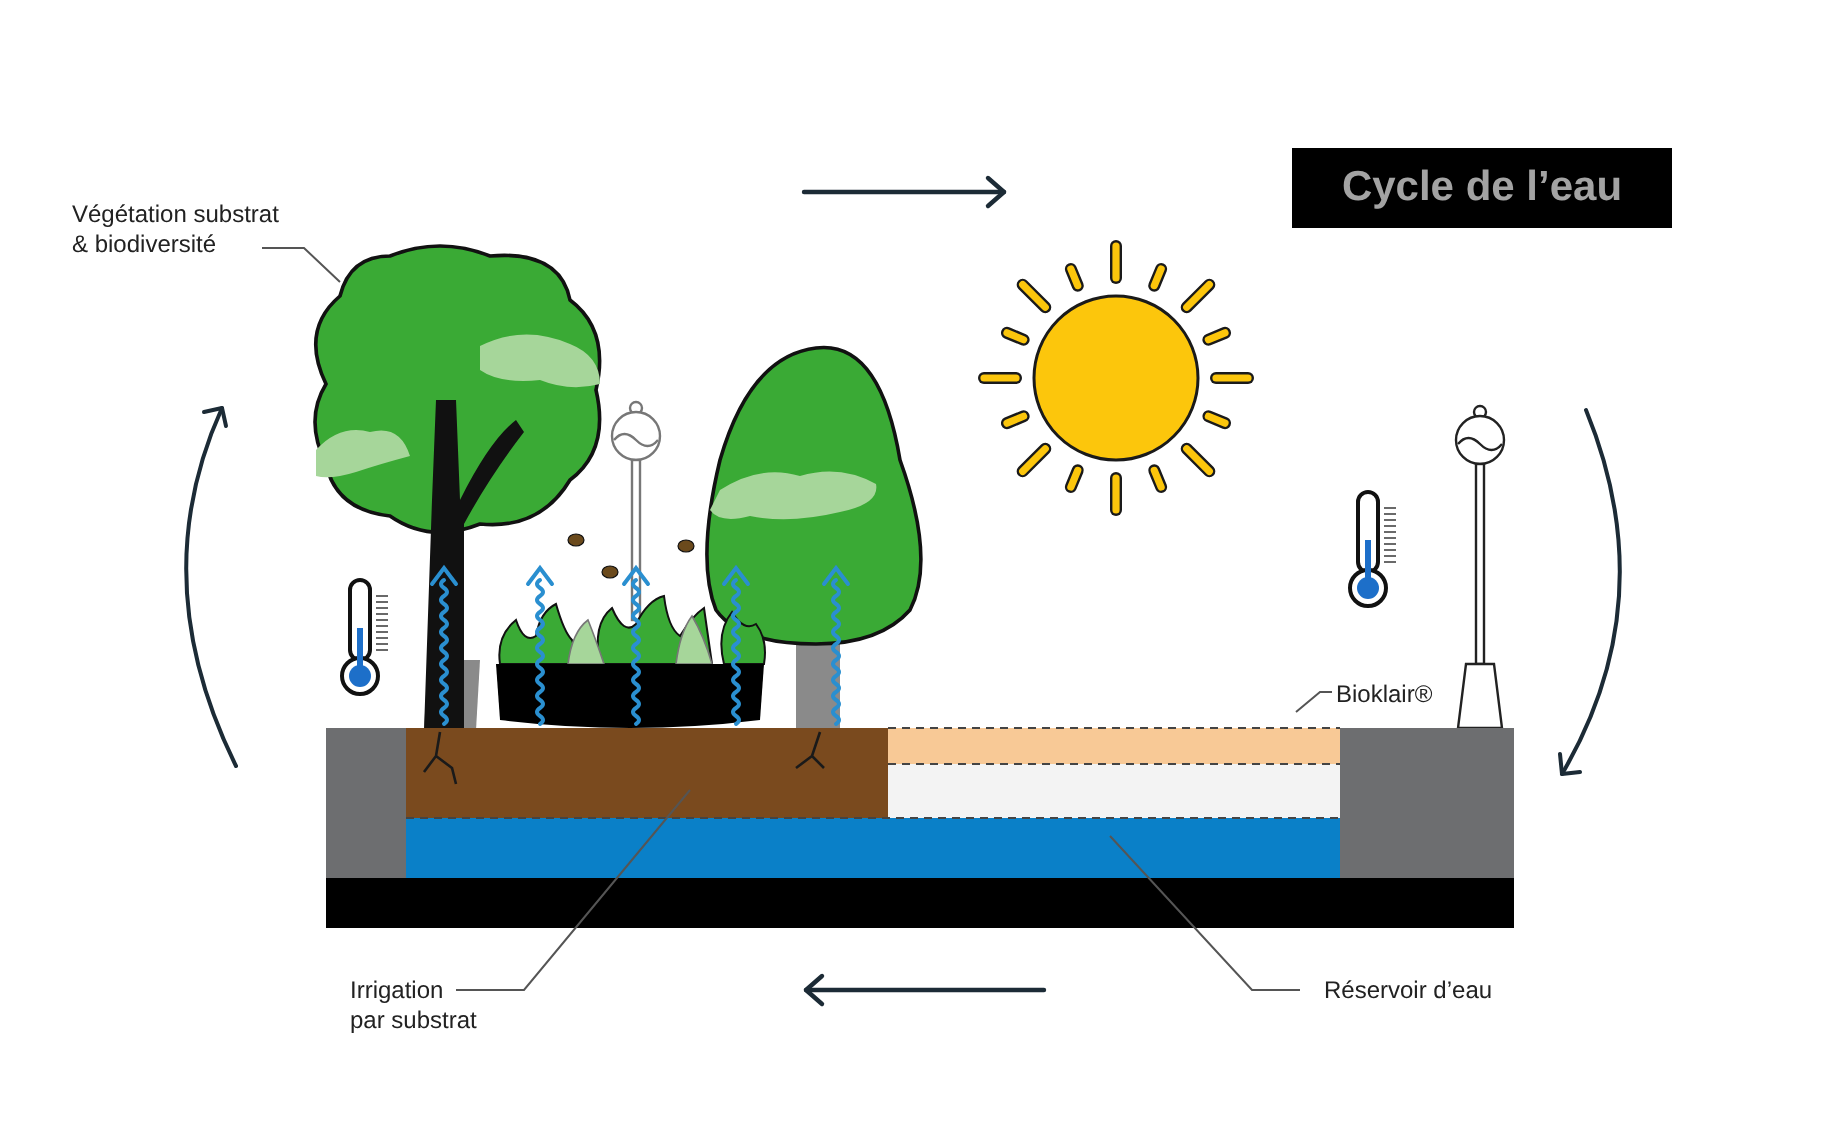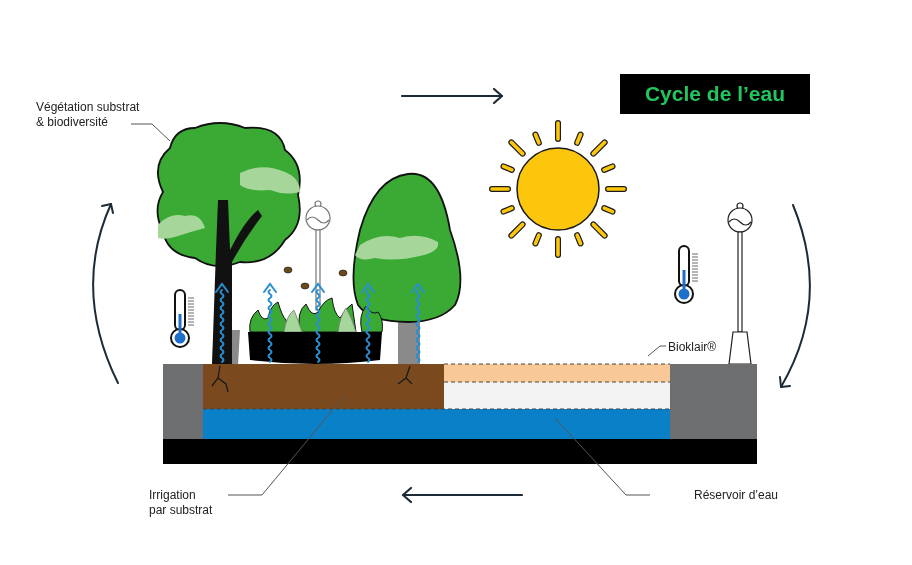--- a/index.html
+++ b/index.html
@@ -1,19 +1,19 @@
 <!DOCTYPE html>
 <html><head>
 <meta charset="utf-8">
 <style>
   html, body { margin: 0; padding: 0; background: #ffffff; }
   body { width: 912px; height: 565px; position: relative; overflow: hidden; font-family: "Liberation Sans", sans-serif; }
   #stage { position: absolute; left: 0; top: 0; width: 912px; height: 565px; }
   .label { position: absolute; font-family: "Liberation Sans", sans-serif; font-size: 12px; color: #222; line-height: 15px; white-space: nowrap; }
-  .title-box { position: absolute; left: 620px; top: 74px; width: 190px; height: 40px; background: #000; color: #22c55e; font-family: "Liberation Sans", sans-serif; font-weight: bold; font-size: 21px; display: flex; align-items: center; justify-content: center; }
+  .title-box { position: absolute; left: 646px; top: 74px; width: 190px; height: 40px; background: #000; color: #a3a3a3; font-family: "Liberation Sans", sans-serif; font-weight: bold; font-size: 21px; display: flex; align-items: center; justify-content: center; }
 </style>
 </head>
 <body>
 
 <svg id="stage" width="912" height="565" viewBox="0 0 912 565">
 
   <g stroke="#1c2b36" stroke-width="2.2" fill="none" stroke-linecap="round" stroke-linejoin="round">
     <line x1="402" y1="96" x2="502" y2="96"></line>
     <polyline points="494,89 502,96 494,103"></polyline>
   </g>
@@ -198,17 +198,17 @@
   </g>
 </svg>
 
 <div class="title-box">Cycle de l’eau</div>
 
 <div class="label" style="left:36px; top:100px;">
   <div>Végétation substrat</div>
   <div>&amp; biodiversité</div>
 </div>
 <div class="label" style="left:668px; top:340px;text-align:right;">Bioklair®</div>
-<div class="label" style="left:149px; top:488px;">
+<div class="label" style="left:175px; top:488px;">
   <div>Irrigation</div>
   <div>par substrat</div>
 </div>
-<div class="label" style="left:694px; top:488px;">Réservoir d’eau</div>
+<div class="label" style="left:662px; top:488px;">Réservoir d’eau</div>
 
 </body></html>

